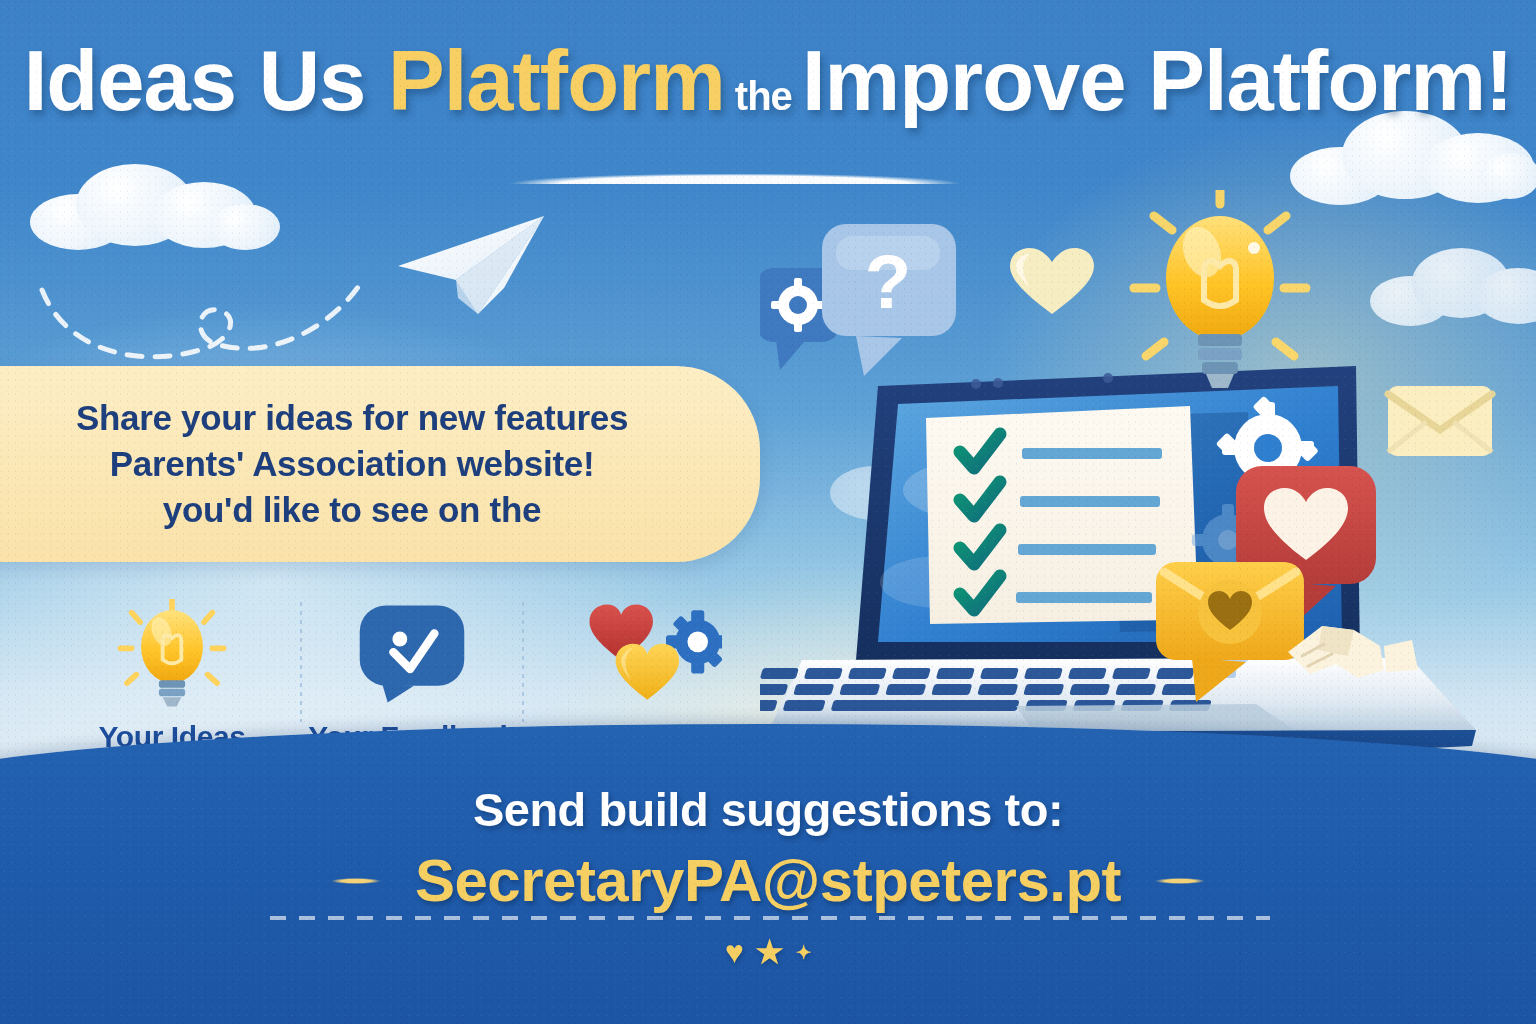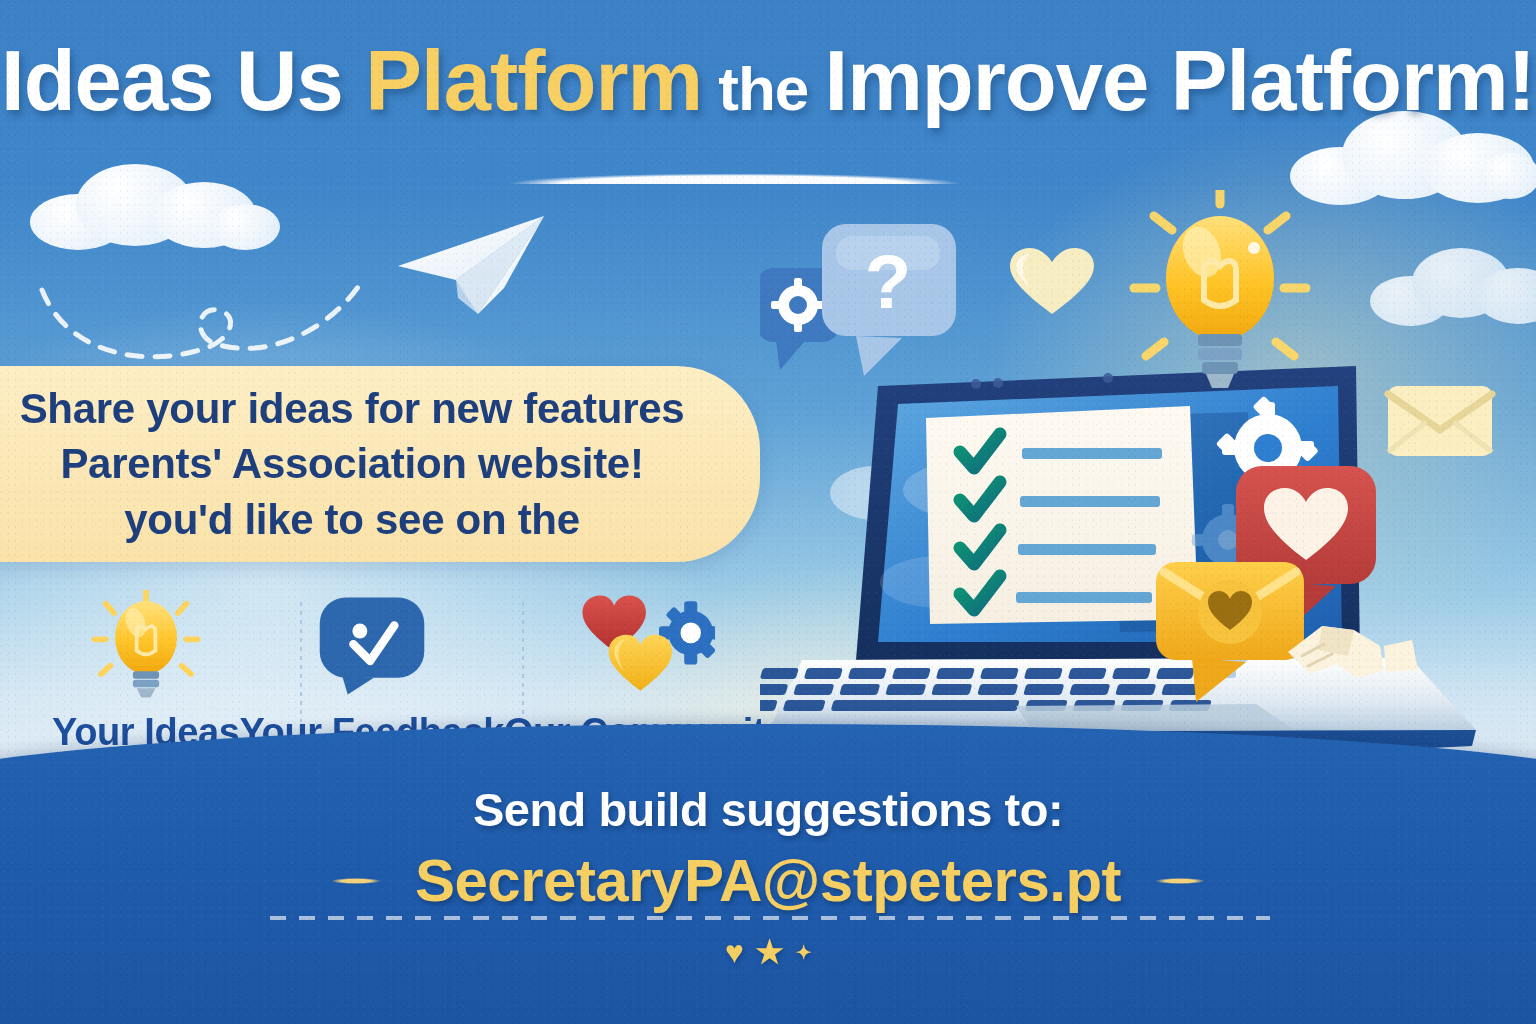--- a/index.html
+++ b/index.html
@@ -50,21 +50,21 @@
     text-align:center;
     font-size:85px; line-height:1.02;
     font-weight:bold;
     letter-spacing:-1px;
     color:#ffffff;
     text-shadow:3px 5px 7px rgba(10,45,90,.35);
     white-space:nowrap;
     font-stretch:condensed;
   }
   .title .hl { color:#f7cf62; }
-  .title .sm { font-size:62px; }
+  .title .sm { font-size:40px; }
 
   .title-swoosh {
     position:absolute; left:370px; top:150px;
     width:730px; height:34px;
     background:radial-gradient(ellipse 50% 50% at 50% 100%, #ffffff 0 48%, rgba(255,255,255,0) 62%);
     clip-path:ellipse(50% 50% at 50% 86%);
     opacity:.97;
   }
 
   
@@ -80,21 +80,21 @@
     width:800px; height:196px;
     background:linear-gradient(180deg,#fdeec5 0%,#fae2a9 100%);
     border-radius:26px 84px 84px 26px;
     box-shadow:0 6px 18px rgba(25,70,130,.15);
     display:flex; flex-direction:column;
     align-items:center; justify-content:center;
     padding-left:44px; padding-right:60px;
   }
   .callout p {
     color:#1e3f7d;
-    font-size:42px;
+    font-size:35px;
     font-weight:bold;
     line-height:1.32;
     text-align:center;
     letter-spacing:-.3px;
     font-stretch:condensed;
   }
 
   
   .features {
     position:absolute; left:52px; top:592px;
@@ -108,21 +108,21 @@
     height:100%;
     position:relative;
   }
   .feature .ficon {
     height:108px; width:140px;
     display:flex; align-items:center; justify-content:center;
   }
   .feature .flabel {
     margin-top:12px;
     color:#1d4f9e;
-    font-size:38px; font-weight:bold;
+    font-size:30px; font-weight:bold;
     letter-spacing:-.4px;
     white-space:nowrap;
     font-stretch:condensed;
     text-shadow:0 1px 1px rgba(255,255,255,.7);
   }
   .vdiv {
     position:absolute; top:10px; width:2px; height:120px;
     background:repeating-linear-gradient(180deg,#9cbedd 0 4px, rgba(0,0,0,0) 4px 9px);
     opacity:.75;
   }

